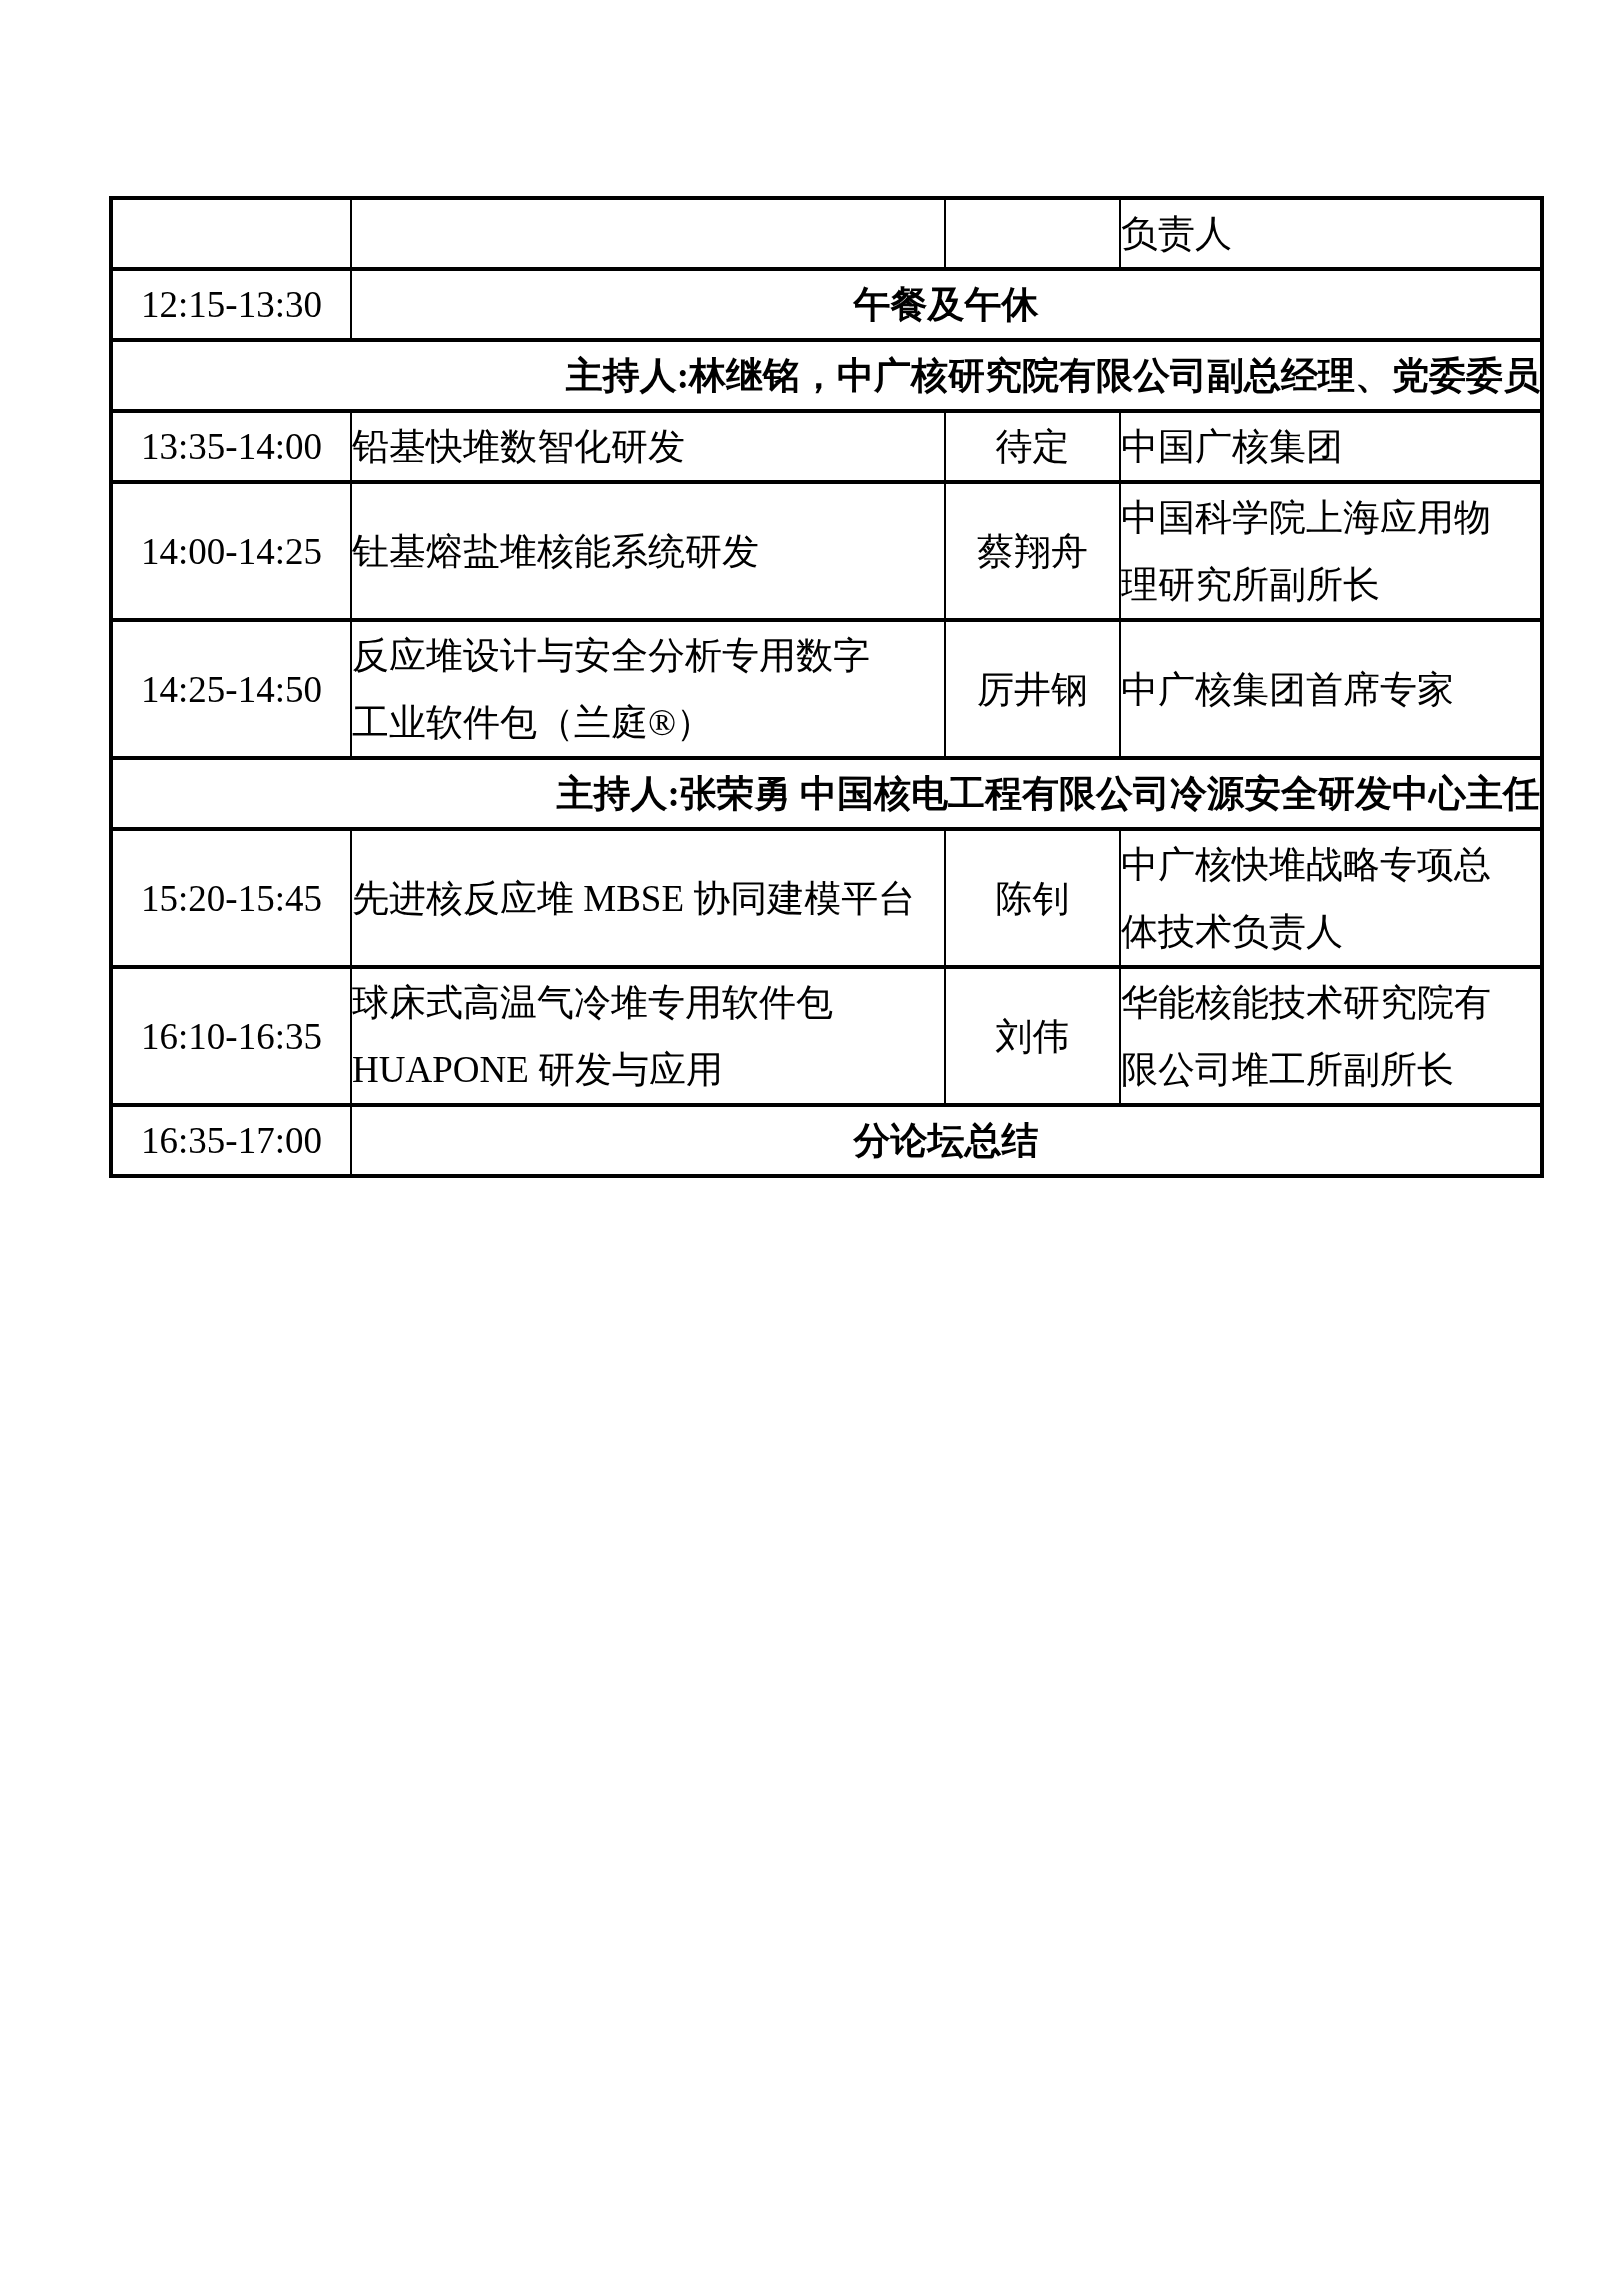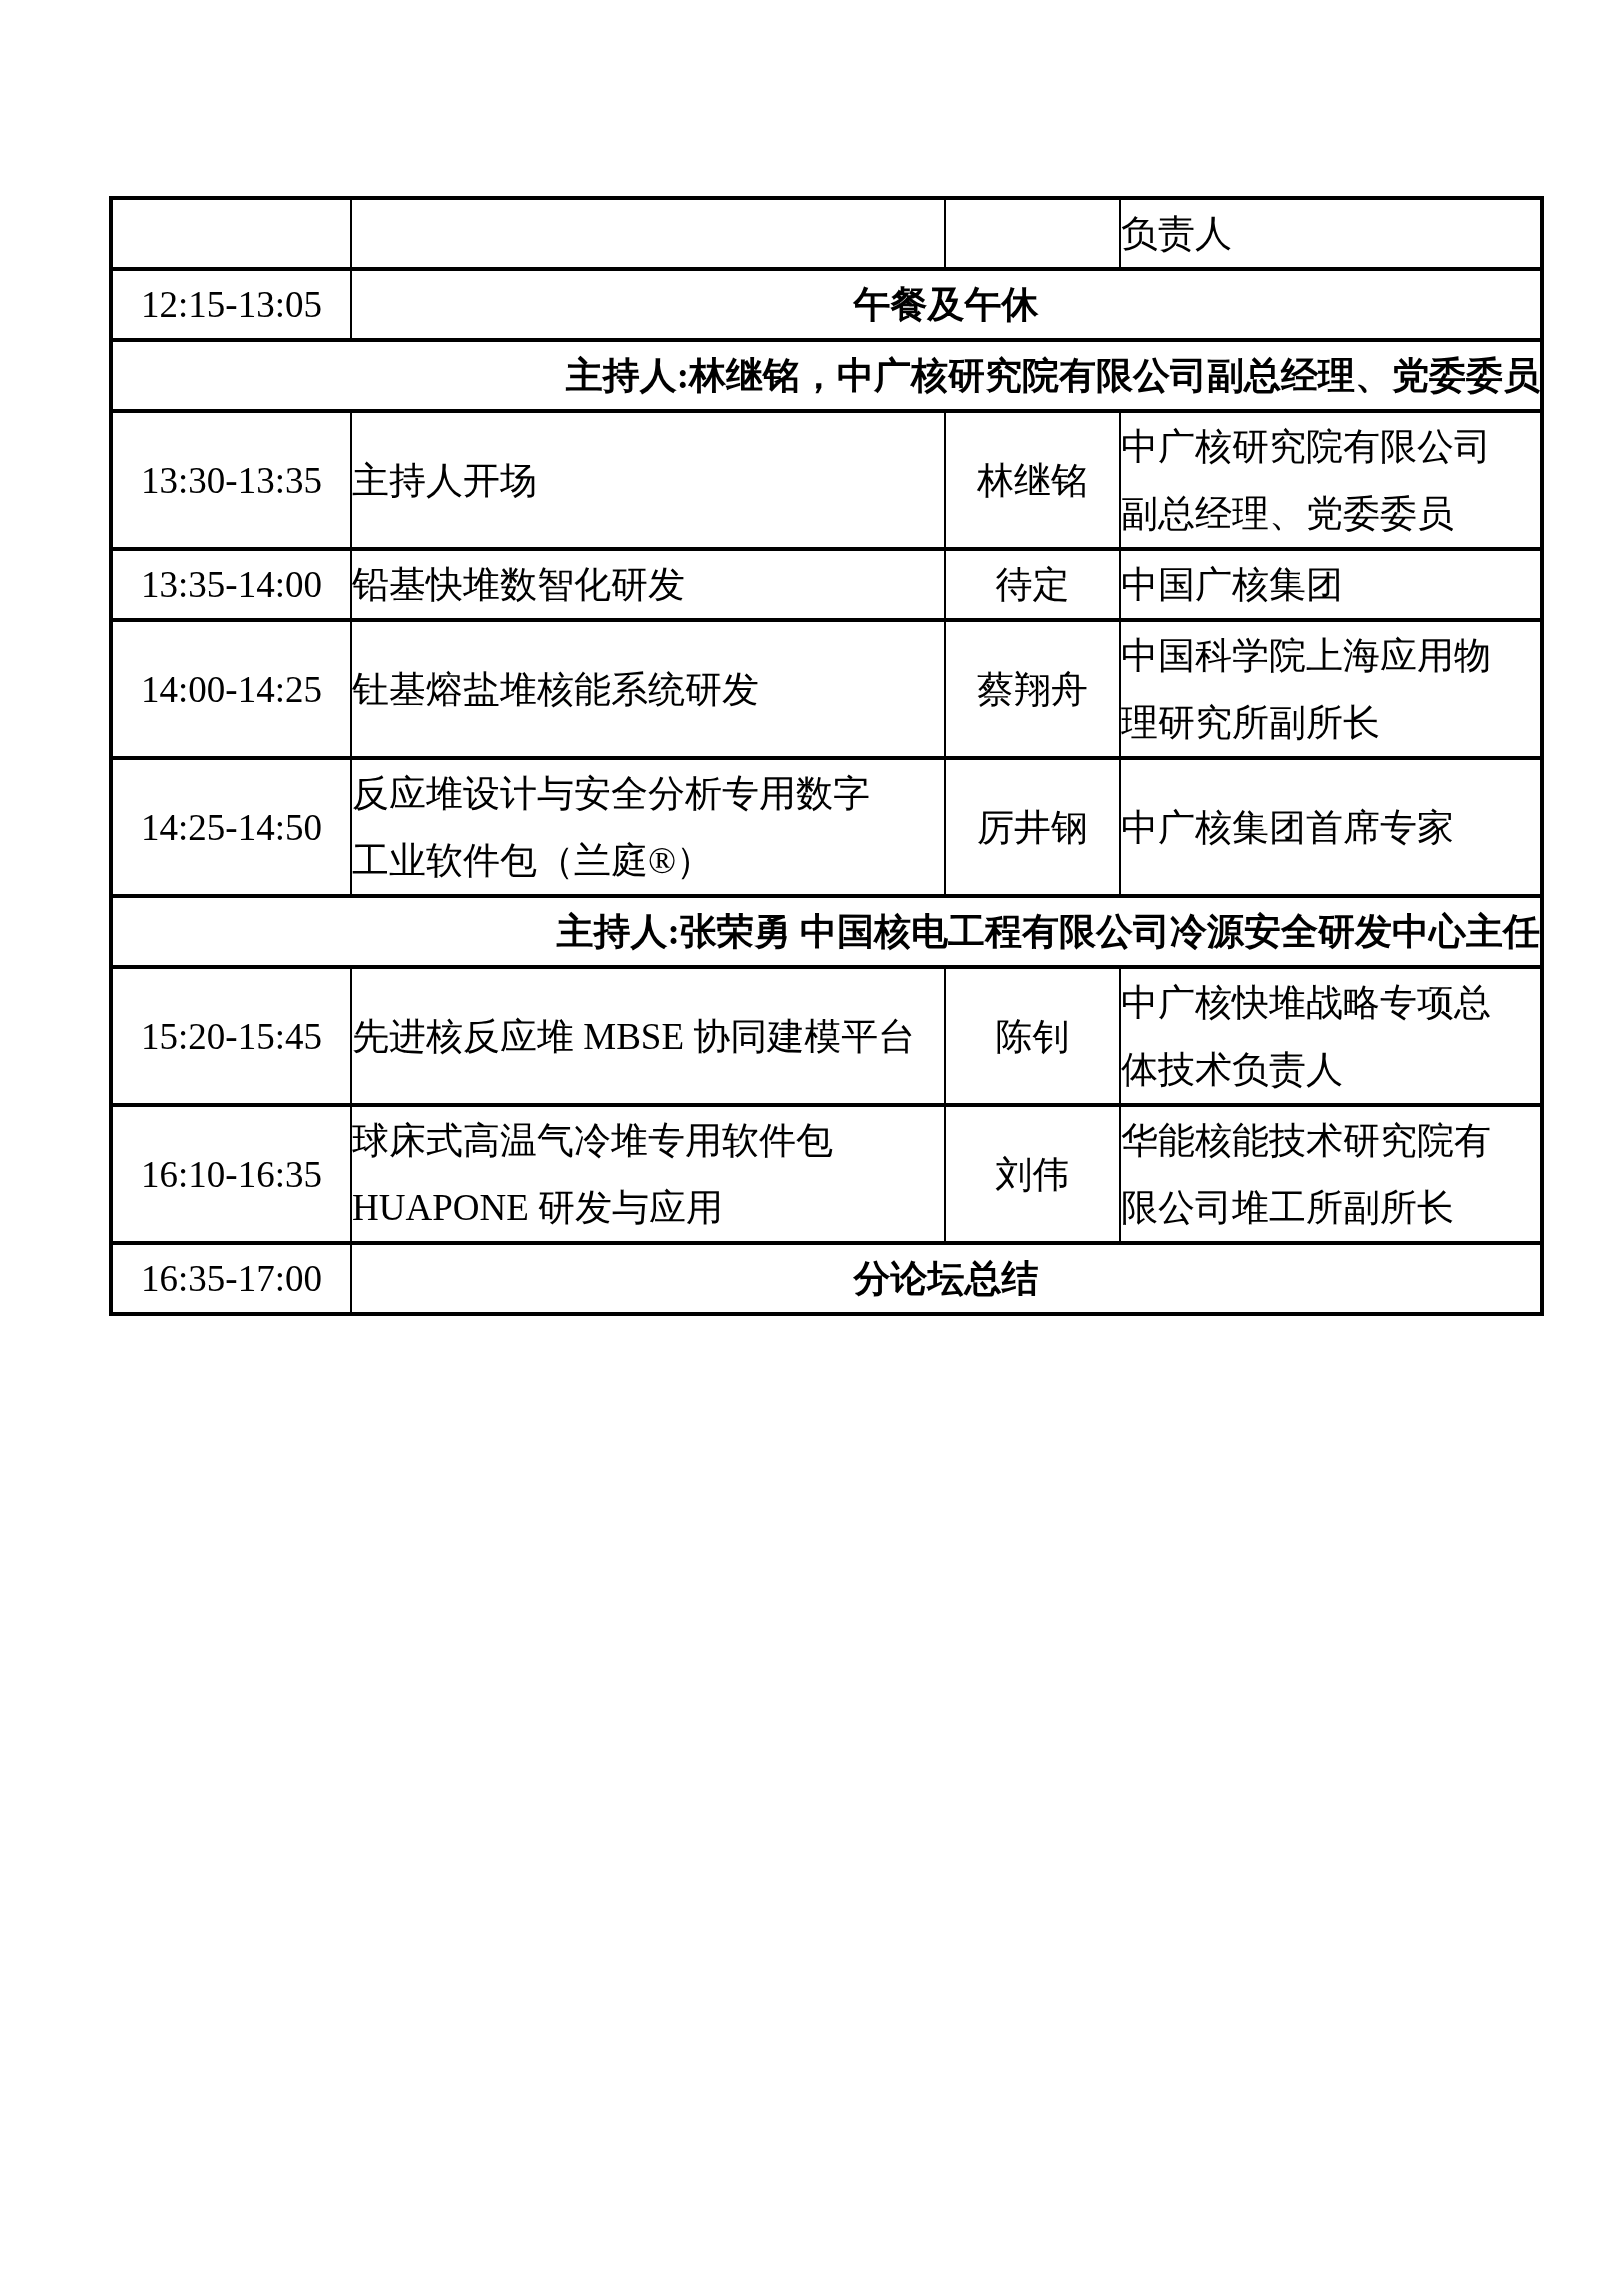--- a/index.html
+++ b/index.html
@@ -78,35 +78,28 @@
     <tbody>
         <tr class="row-single">
       <td class="c-time"></td>
       <td class="c-title"></td>
       <td class="c-speaker"></td>
       <td class="c-aff">负责人</td>
     </tr>
 
 
     <tr class="row-single">
-      <td class="c-time">12:15-13:05</td>
+      <td class="c-time">12:15-13:30</td>
       <td class="c-merged" colspan="3">午餐及午休</td>
     </tr>
 
     <tr class="row-single">
       <td class="c-chair" colspan="4">主持人:林继铭，中广核研究院有限公司副总经理、党委委员</td>
     </tr>
 
-    <tr class="row-tall">
-      <td class="c-time">13:30-13:35</td>
-      <td class="c-title">主持人开场</td>
-      <td class="c-speaker">林继铭</td>
-      <td class="c-aff">中广核研究院有限公司
-副总经理、党委委员</td>
-    </tr>
 
     <tr class="row-single">
       <td class="c-time">13:35-14:00</td>
       <td class="c-title">铅基快堆数智化研发</td>
       <td class="c-speaker">待定</td>
       <td class="c-aff">中国广核集团</td>
     </tr>
 
     <tr class="row-tall">
       <td class="c-time">14:00-14:25</td>

